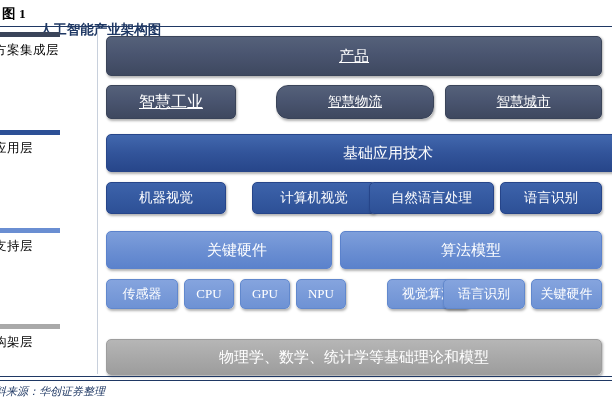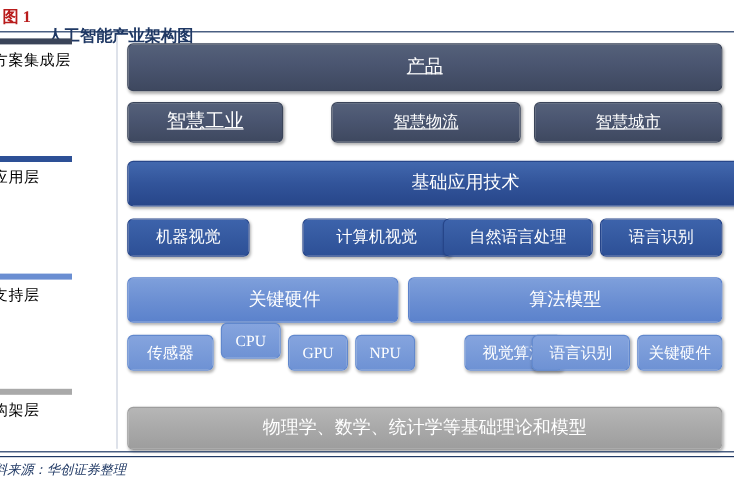--- a/index.html
+++ b/index.html
@@ -22,21 +22,21 @@
     left: 0;
     top: 2px;
     width: 612px;
     height: 24px;
     display: flex;
     align-items: center;
   }
   .fig-num {
     font-size: 13.5px;
     font-weight: bold;
-    color: #b91c1c;
+    color: #000000;
     letter-spacing: 0px;
     margin-left: 2px;
     white-space: nowrap;
   }
   .fig-title {
     font-size: 13.5px;
     font-weight: bold;
     color: #1f3864;
     margin-left: 14px;
     white-space: nowrap;
@@ -181,35 +181,35 @@
 <div class="layer-label" style="top:324px;">
   <div class="layer-bar" style="background:#a9a9a9;"></div>
   <div class="layer-name">知识构架层</div>
 </div>
 
 <div class="v-divider"></div>
 
 <div class="box slate" style="left:106px; top:36px; width:496px; height:40px; font-size:15px;">产品</div>
 
 <div class="box slate" style="left:106px; top:85px; width:130px; height:34px; font-size:16px;">智慧工业</div>
-<div class="box slate" style="left:276px; top:85px; width:158px; height:34px; font-size:13.5px;">智慧物流</div>
+<div class="box slate" style="left:276px; top:85px; width:158px; height:34px; font-size:13.5px;border-radius:12px;">智慧物流</div>
 <div class="box slate" style="left:445px; top:85px; width:157px; height:34px; font-size:13.5px;">智慧城市</div>
 
 <div class="box blue" style="left:106px; top:134px; width:564px; height:38px; font-size:15px;">基础应用技术</div>
 
-<div class="box blue-flat" style="left:106px; top:182px; width:102px; height:32px; font-size:13.5px;text-align:center;">机器视觉</div>
+<div class="box blue-flat" style="left:106px; top:182px; width:120px; height:32px; font-size:13.5px;text-align:center;">机器视觉</div>
 <div class="box blue-flat" style="left:252px; top:182px; width:124px; height:32px; font-size:13.5px;">计算机视觉</div>
 <div class="box blue-flat" style="left:369px; top:182px; width:125px; height:32px; font-size:13.5px;">自然语言处理</div>
 <div class="box blue-flat" style="left:500px; top:182px; width:102px; height:32px; font-size:13.5px;">语言识别</div>
 
 <div class="box lightblue" style="left:106px; top:231px; width:226px; height:38px; font-size:15px;padding-left:36px;">关键硬件</div>
 <div class="box lightblue" style="left:340px; top:231px; width:262px; height:38px; font-size:15px;">算法模型</div>
 
 <div class="box lightblue-flat" style="left:106px; top:279px; width:72px; height:30px; font-size:13px;">传感器</div>
-<div class="box lightblue-flat" style="left:184px; top:269px; width:50px; height:30px; font-size:13px;">CPU</div>
+<div class="box lightblue-flat" style="left:184px; top:279px; width:50px; height:30px; font-size:13px;">CPU</div>
 <div class="box lightblue-flat" style="left:240px; top:279px; width:50px; height:30px; font-size:13px;">GPU</div>
 <div class="box lightblue-flat" style="left:296px; top:279px; width:50px; height:30px; font-size:13px;">NPU</div>
 
 <div class="box lightblue-flat" style="left:355px; top:279px; width:82px; height:30px; font-size:13px;margin-left:32px;">视觉算法</div>
 <div class="box lightblue-flat" style="left:443px; top:279px; width:82px; height:30px; font-size:13px;">语言识别</div>
 <div class="box lightblue-flat" style="left:531px; top:279px; width:71px; height:30px; font-size:13px;">关键硬件</div>
 
 <div class="box gray" style="left:106px; top:328px; width:496px; height:36px; font-size:15px;margin-top:11px;">物理学、数学、统计学等基础理论和模型</div>
 
 <div class="footer-rule-top"></div>

